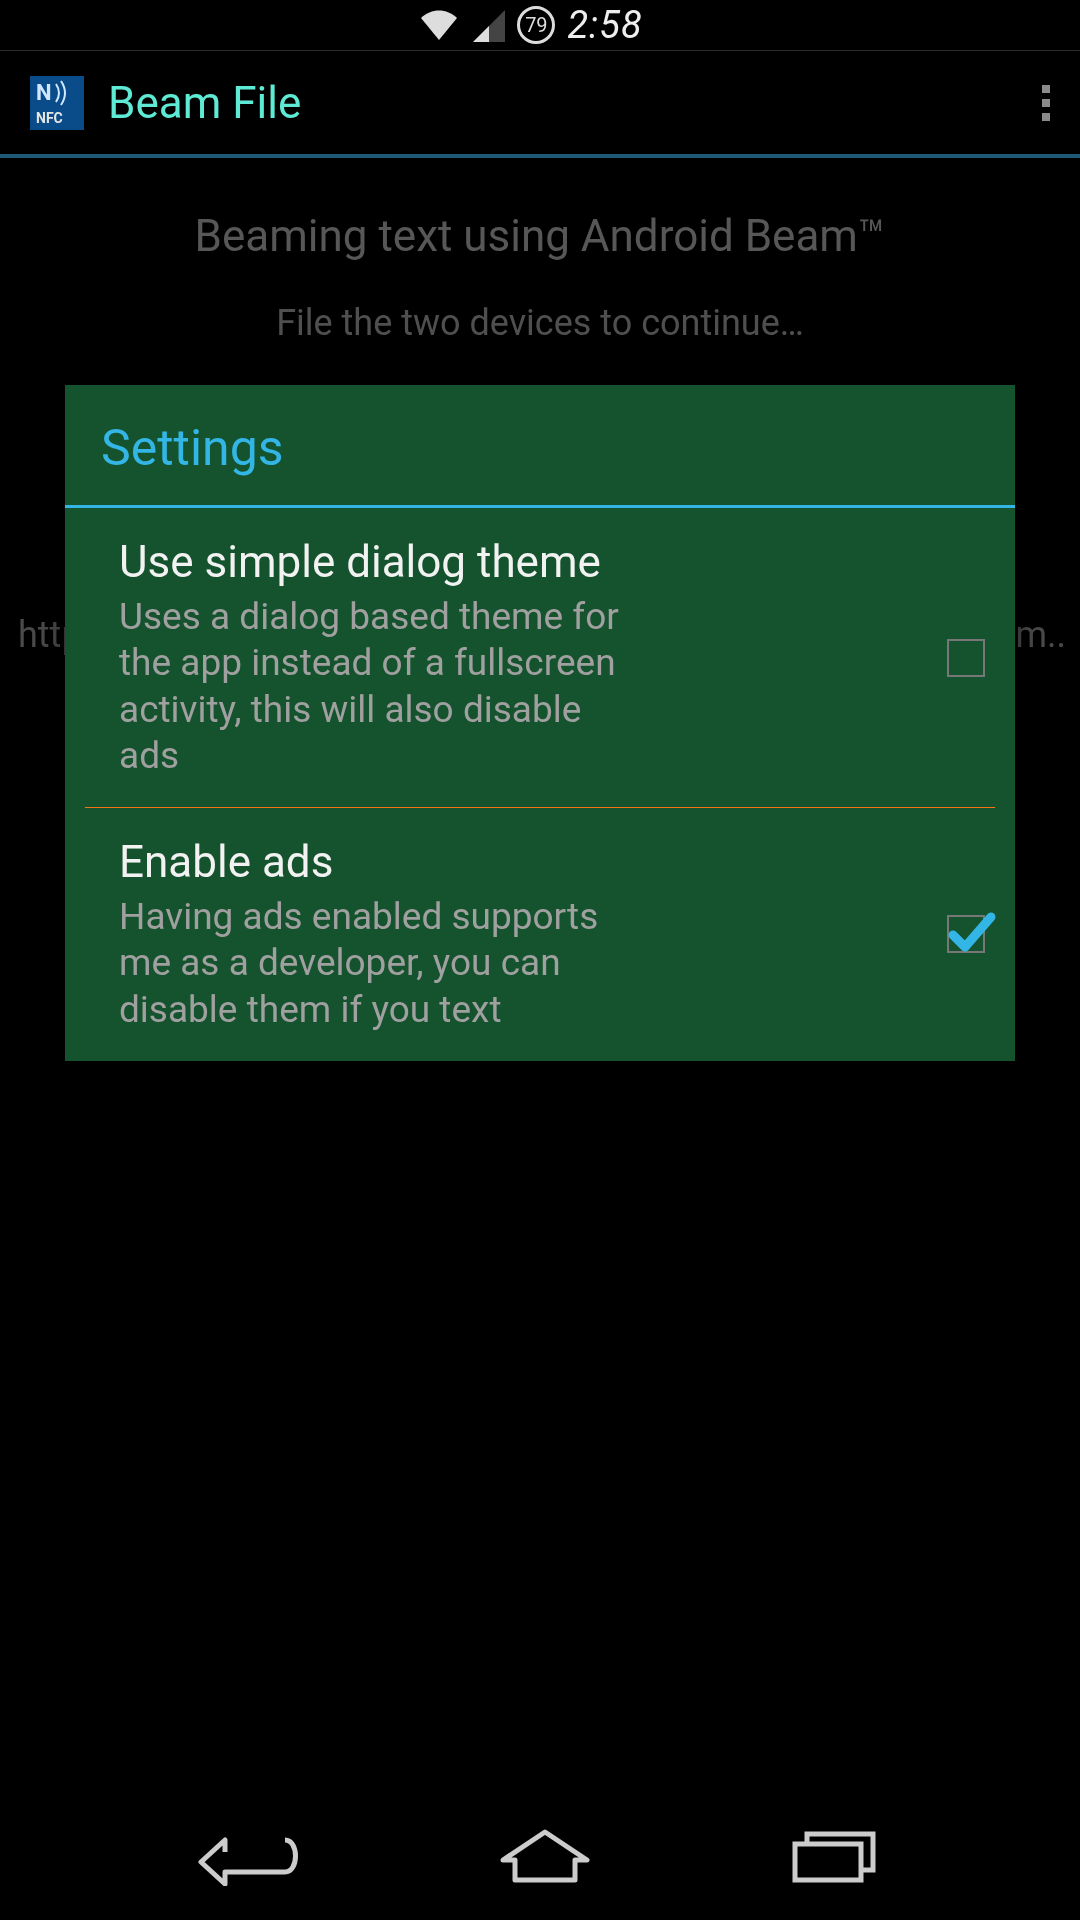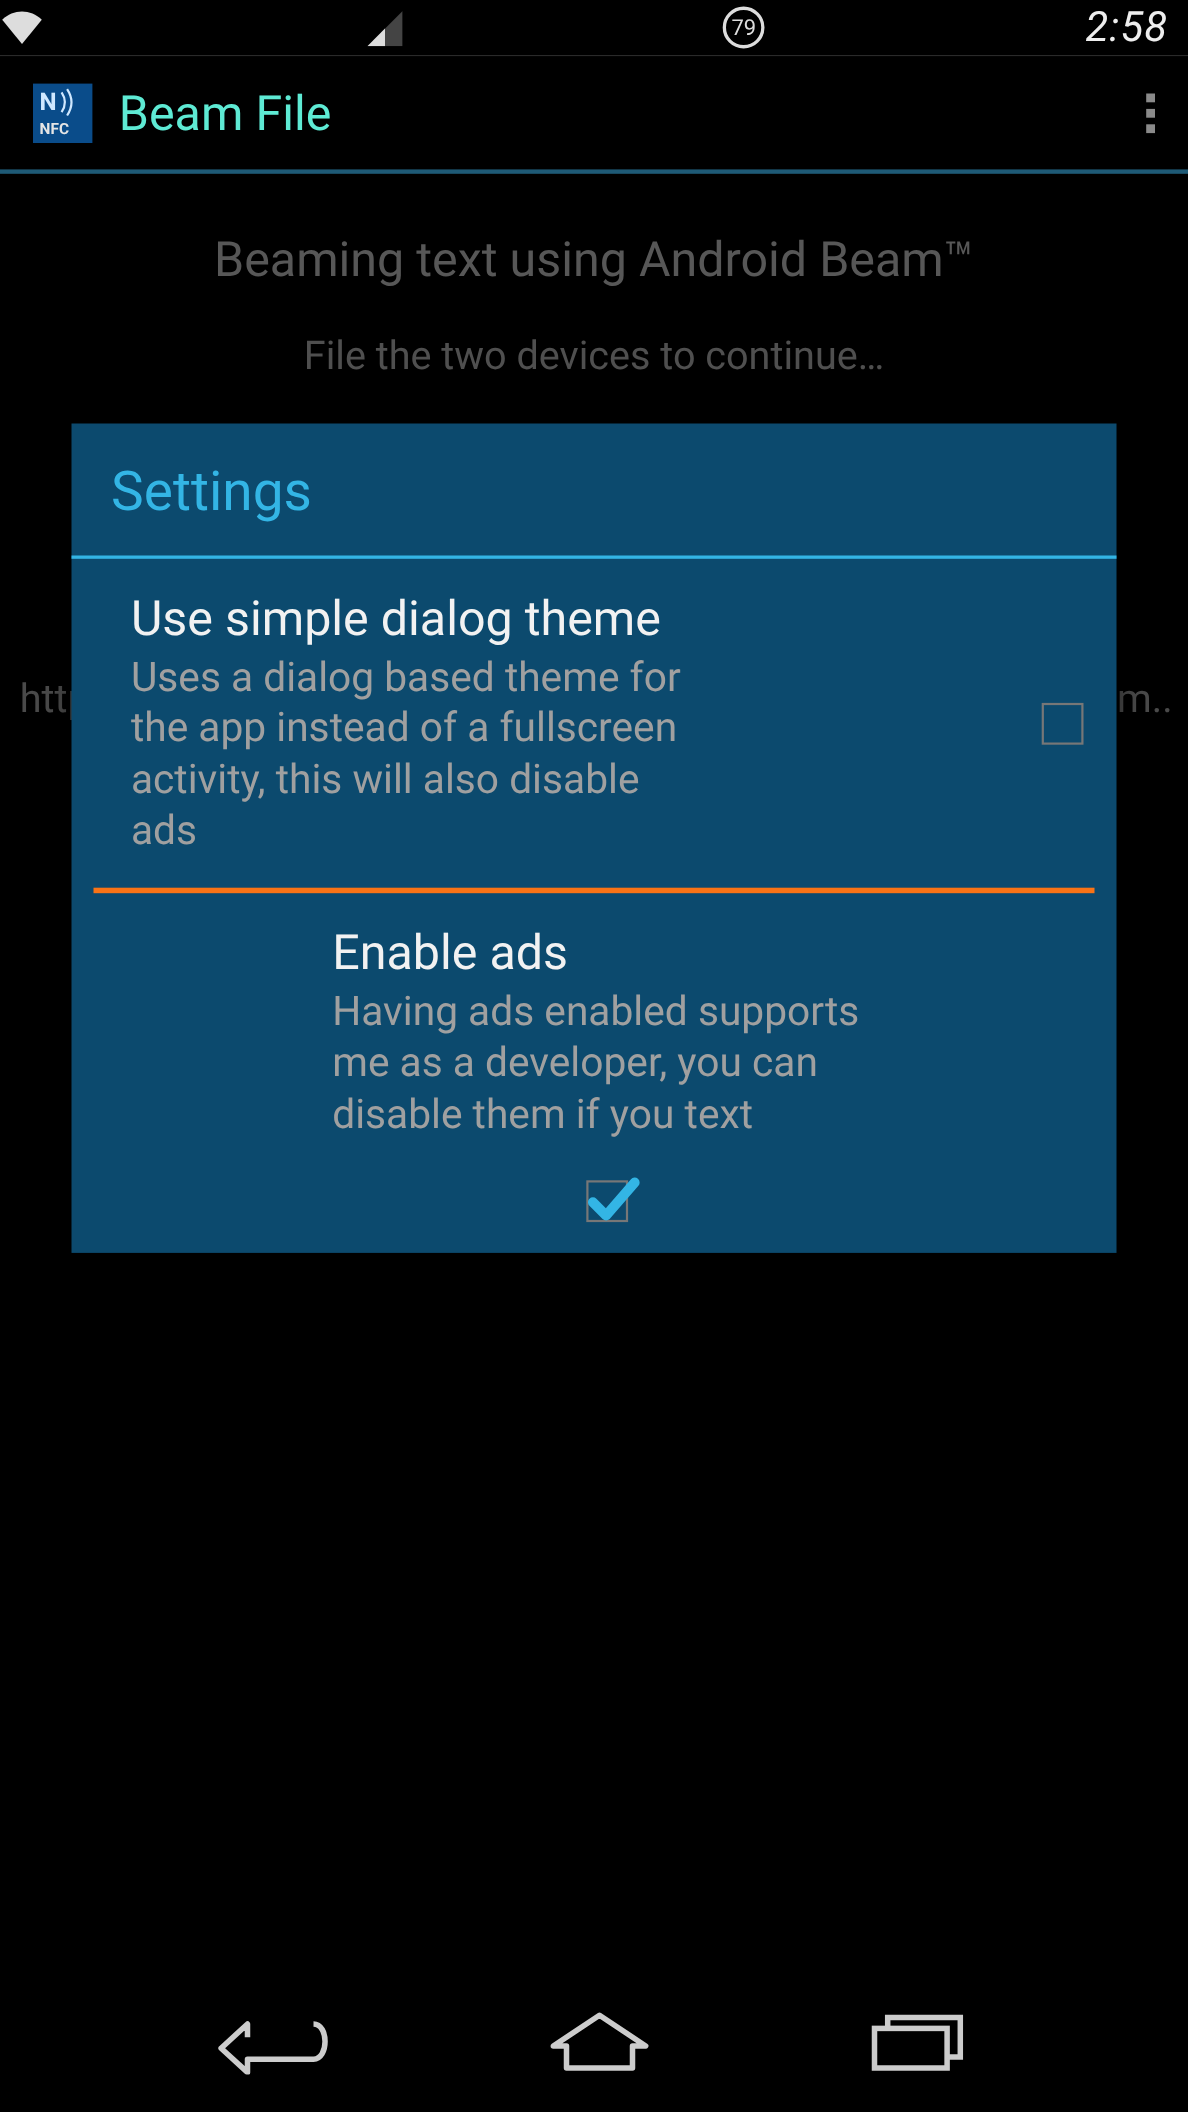--- a/index.html
+++ b/index.html
@@ -10,21 +10,21 @@
     font-family: Roboto, "Helvetica Neue", Arial, sans-serif;
     overflow: hidden;
     color: #fff;
   }
   
   .status-bar {
     height: 50px;
     background: #000;
     display: flex;
     align-items: center;
-    justify-content: space-between;
+    justify-content: center;
     gap: 12px;
     padding-right: 18px;
     font-size: 38px;
     color: #eee;
   }
   .status-bar svg { display: block; }
   .clock { font-weight: 400; letter-spacing: 1px; font-style: italic; }
   .battery-ring {
     width: 38px; height: 38px; border: 3px solid #ddd; border-radius: 50%;
     display: flex; align-items: center; justify-content: center;
@@ -73,34 +73,34 @@
     position: absolute; top: 452px; font-size: 36px; color: #4a4a4a;
   }
   .backdrop .url-left { left: 18px; }
   .backdrop .url-right { right: 14px; }
 
   
   .dialog {
     position: absolute;
     top: 385px;
     left: 65px; right: 65px;
-    background: #0c4a6e;
+    background: #14532d;
     box-shadow: 0 6px 24px rgba(0,0,0,0.6);
   }
   .dialog-header {
     padding: 34px 36px 28px;
     border-bottom: 3px solid #33b5e5;
   }
   .dialog-title { font-size: 50px; color: #33b5e5; font-weight: 400; }
   .dialog-item {
     display: flex; align-items: center;
     padding: 28px 30px 28px 54px;
     gap: 36px;
   }
-  .dialog-item + .dialog-item { border-top: 5px solid #f97316; margin: 0 20px; padding-left: 34px; padding-right: 10px; flex-direction: column; }
+  .dialog-item + .dialog-item { border-top: 1px solid #f97316; margin: 0 20px; padding-left: 34px; padding-right: 10px; }
   .dialog-item:nth-child(2) { }
   .item-text { flex: 1; }
   .item-title { font-size: 44px; color: #f2f2f2; font-weight: 400; margin-bottom: 6px; }
   .item-desc { font-size: 37px; color: #a0a0a0; line-height: 1.25; max-width: 500px; }
   .checkbox {
     width: 38px; height: 38px; border: 2px solid #777; position: relative; flex: 0 0 auto;
   }
   .checkbox.checked svg { position: absolute; top: -10px; left: -4px; }
 
   

